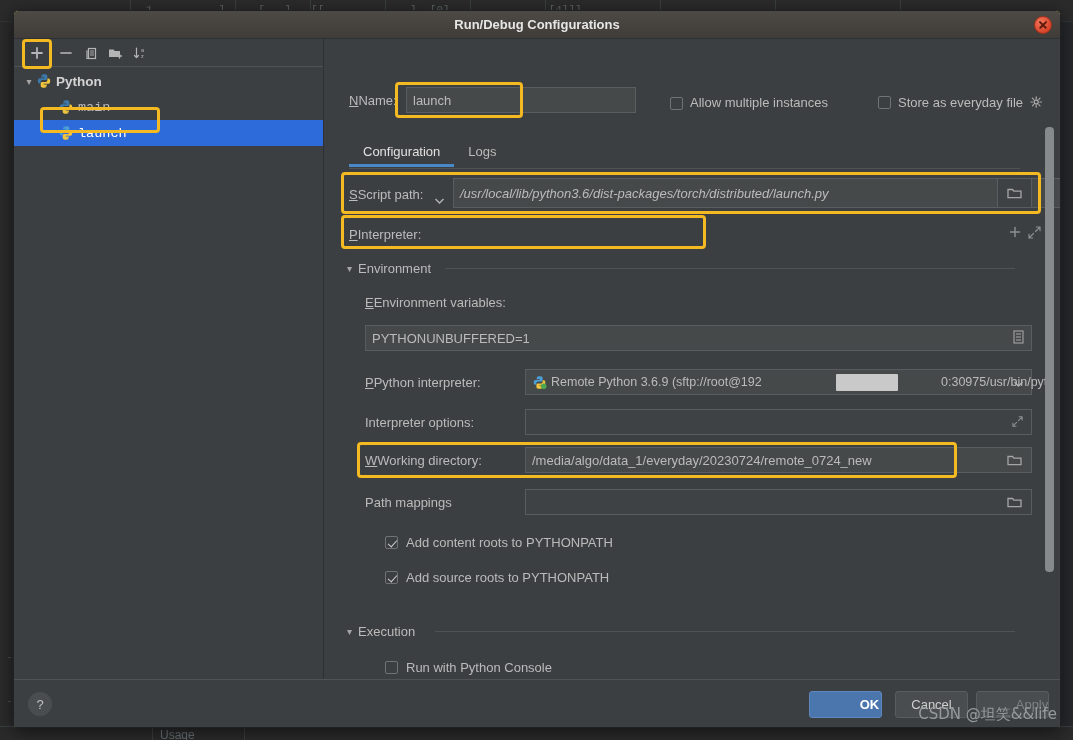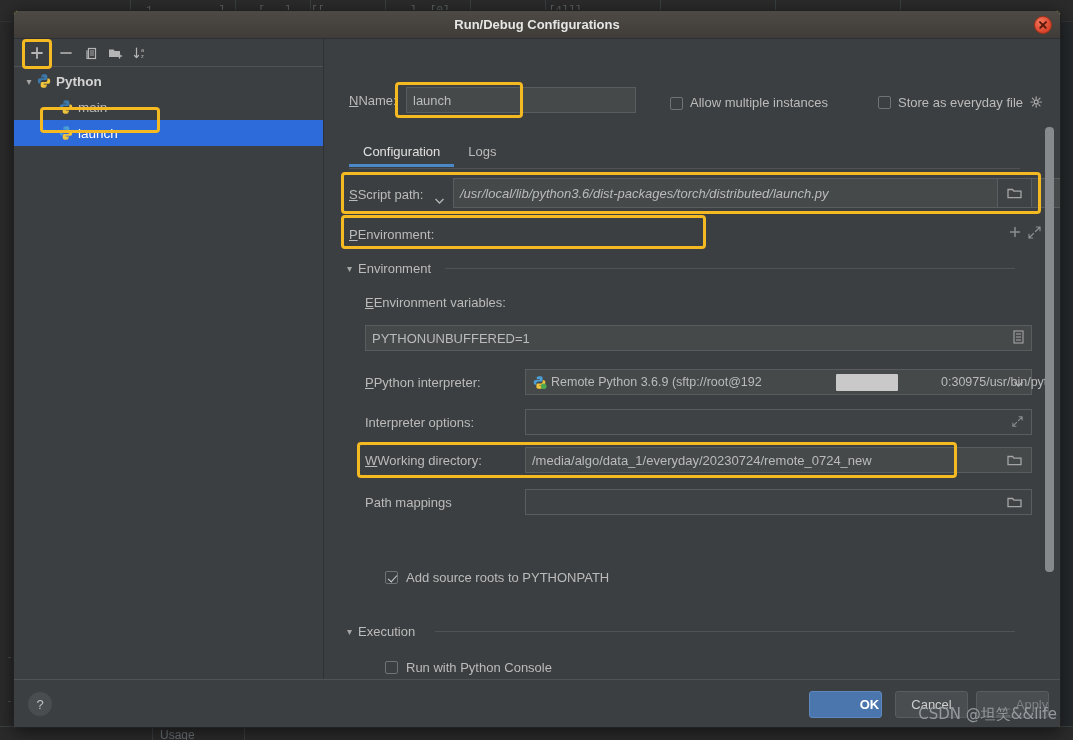--- a/index.html
+++ b/index.html
@@ -93,21 +93,21 @@
   .tree { position: absolute; left: 0; top: 29px; right: 0; bottom: 0; overflow: hidden; }
   .tree-row {
     position: relative; height: 26px; display: flex; align-items: center;
     font-size: 13.5px; color: #bbbbbb; cursor: pointer;
   }
   .tree-row.sel { background: #2d6ada; color: #ffffff; }
   .tree-row .arrow {
     width: 14px; margin-left: 8px; color: #a5a5a5; font-size: 10px; text-align: center;
   }
   .tree-row .pyicon { width: 16px; height: 16px; margin-right: 4px; }
-  .tree-row.child { padding-left: 0; }
+  .tree-row.child { padding-left: 0; font-family: Liberation Mono, monospace; }
   .tree-row .lbl { white-space: nowrap; }
   .tree-row.root .lbl { font-weight: bold; color: #d4d4d4; }
 
   .edit-templates {
     position: absolute; left: 0; top: 640px; width: 310px; height: 38px;
     border-right: 1px solid #2e3133; border-top: 1px solid #4f5355;
     display: flex; align-items: center;
   }
   .edit-templates span {
     margin-left: 12px; color: #4d8ddb; font-size: 13px; cursor: pointer;
@@ -360,21 +360,21 @@
           <span>/usr/local/lib/python3.6/dist-packages/torch/distributed/launch.py</span>
         </div>
         <div class="icon-btn" style="left:672px; top:139px; width:35px; height:30px;">
           <svg width="16" height="13" viewBox="0 0 16 13">
               <path d="M1 2.5h4.6l1.3 1.6H14v6.5H1z" fill="none" stroke="#a5a5a5" stroke-width="1.3"></path>
             </svg>
         </div>
         <div class="hl-box" style="left:16px; top:133px; width:700px; height:42px;"></div>
 
         <div class="lbl-plain" style="position:absolute; left:24px; top:188px;">
-          <span class="u">P</span><span>Environment:</span>
+          <span class="u">P</span><span>Interpreter:</span>
         </div>
         <div class="icon-btn" style="left:672px; top:180px; width:35px; height:26px; border:none; background:transparent;">
           <svg width="12" height="12" viewBox="0 0 12 12">
               <path d="M6 1.5v9M1.5 6h9" stroke="#8a8e90" stroke-width="1.5" stroke-linecap="round"></path>
             </svg>
         </div>
         <div class="icon-btn" style="left:694px; top:180px; width:30px; height:26px; border:none; background:transparent;">
           <svg width="13" height="13" viewBox="0 0 13 13">
             <path d="M12 1L7.5 5.5M12 1H8.3M12 1v3.7M1 12l4.5-4.5M1 12h3.7M1 12V8.3" stroke="#8a8e90" stroke-width="1.2" fill="none" stroke-linecap="round"></path>
           </svg>
@@ -447,20 +447,24 @@
         <div class="lbl-plain" style="position:absolute; left:40px; top:456px;">Path mappings</div>
         <div class="field field-empty" style="position:absolute; left:200px; top:450px; width:507px; height:26px;">
           <span></span>
         </div>
         <div class="icon-btn" style="left:672px; top:450px; width:35px; height:26px; border:none; background:transparent;">
           <svg width="16" height="13" viewBox="0 0 16 13">
               <path d="M1 2.5h4.6l1.3 1.6H14v6.5H1z" fill="none" stroke="#a5a5a5" stroke-width="1.3"></path>
             </svg>
         </div>
 
+        <div style="position:absolute; left:60px; top:496px; display:flex; align-items:center; gap:8px;">
+          <span class="cb checked"></span>
+          <span class="lbl-plain">Add content roots to PYTHONPATH</span>
+        </div>
         <div style="position:absolute; left:60px; top:531px; display:flex; align-items:center; gap:8px;">
           <span class="cb checked"></span>
           <span class="lbl-plain">Add source roots to PYTHONPATH</span>
         </div>
 
         <div class="sec-header" style="left:22px; top:585px;">
           <span class="caret">▾</span>
           <span>Execution</span>
         </div>
         <div class="sec-line" style="left:110px; top:592px; width:580px;"></div>

